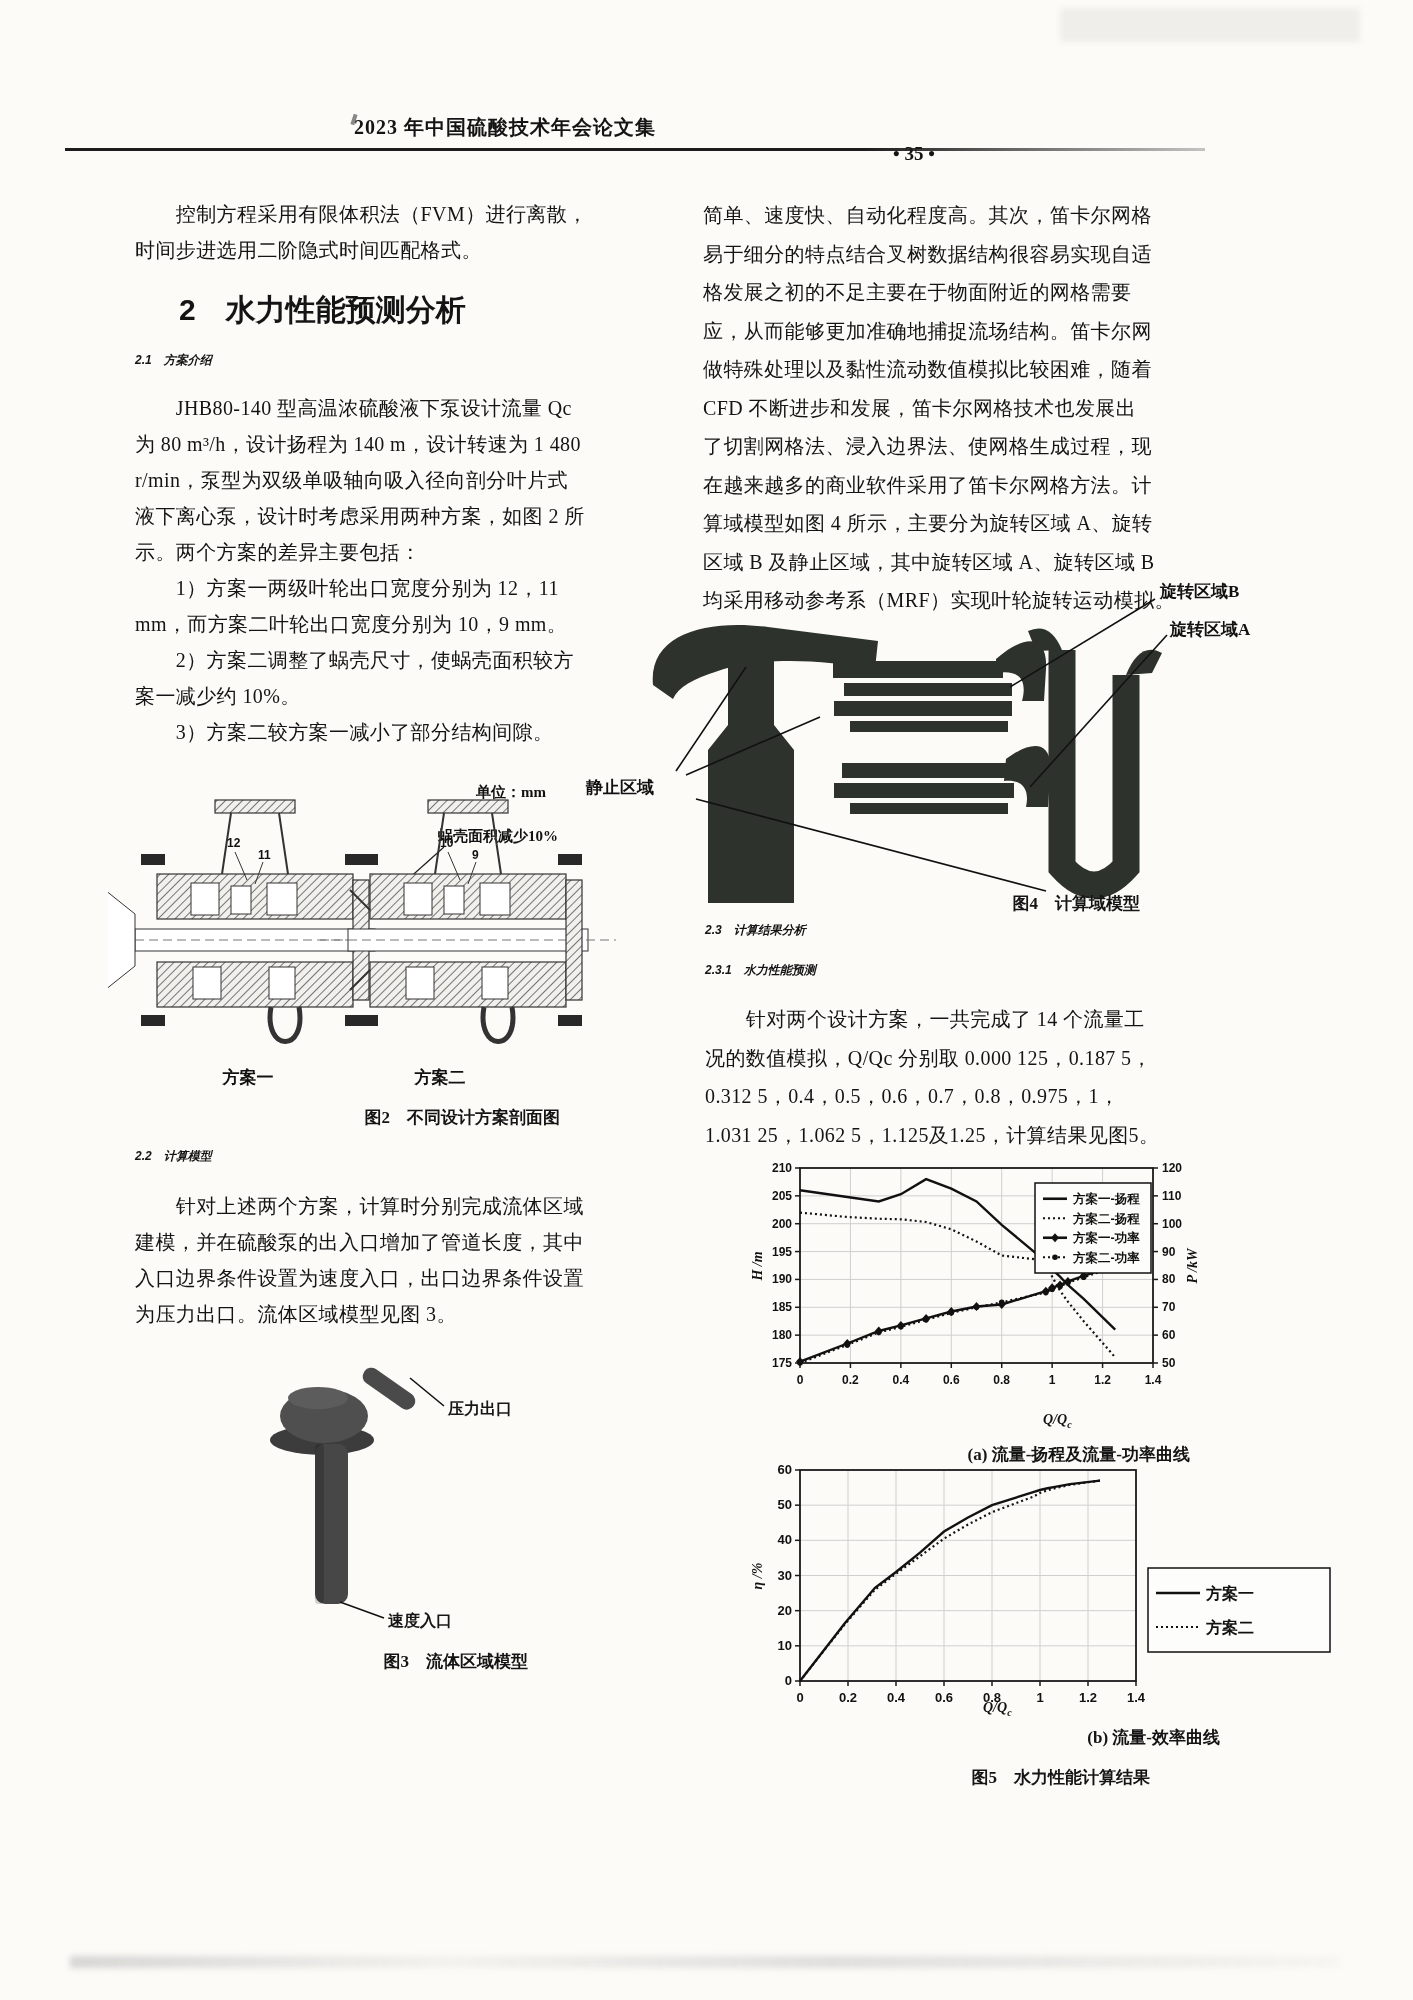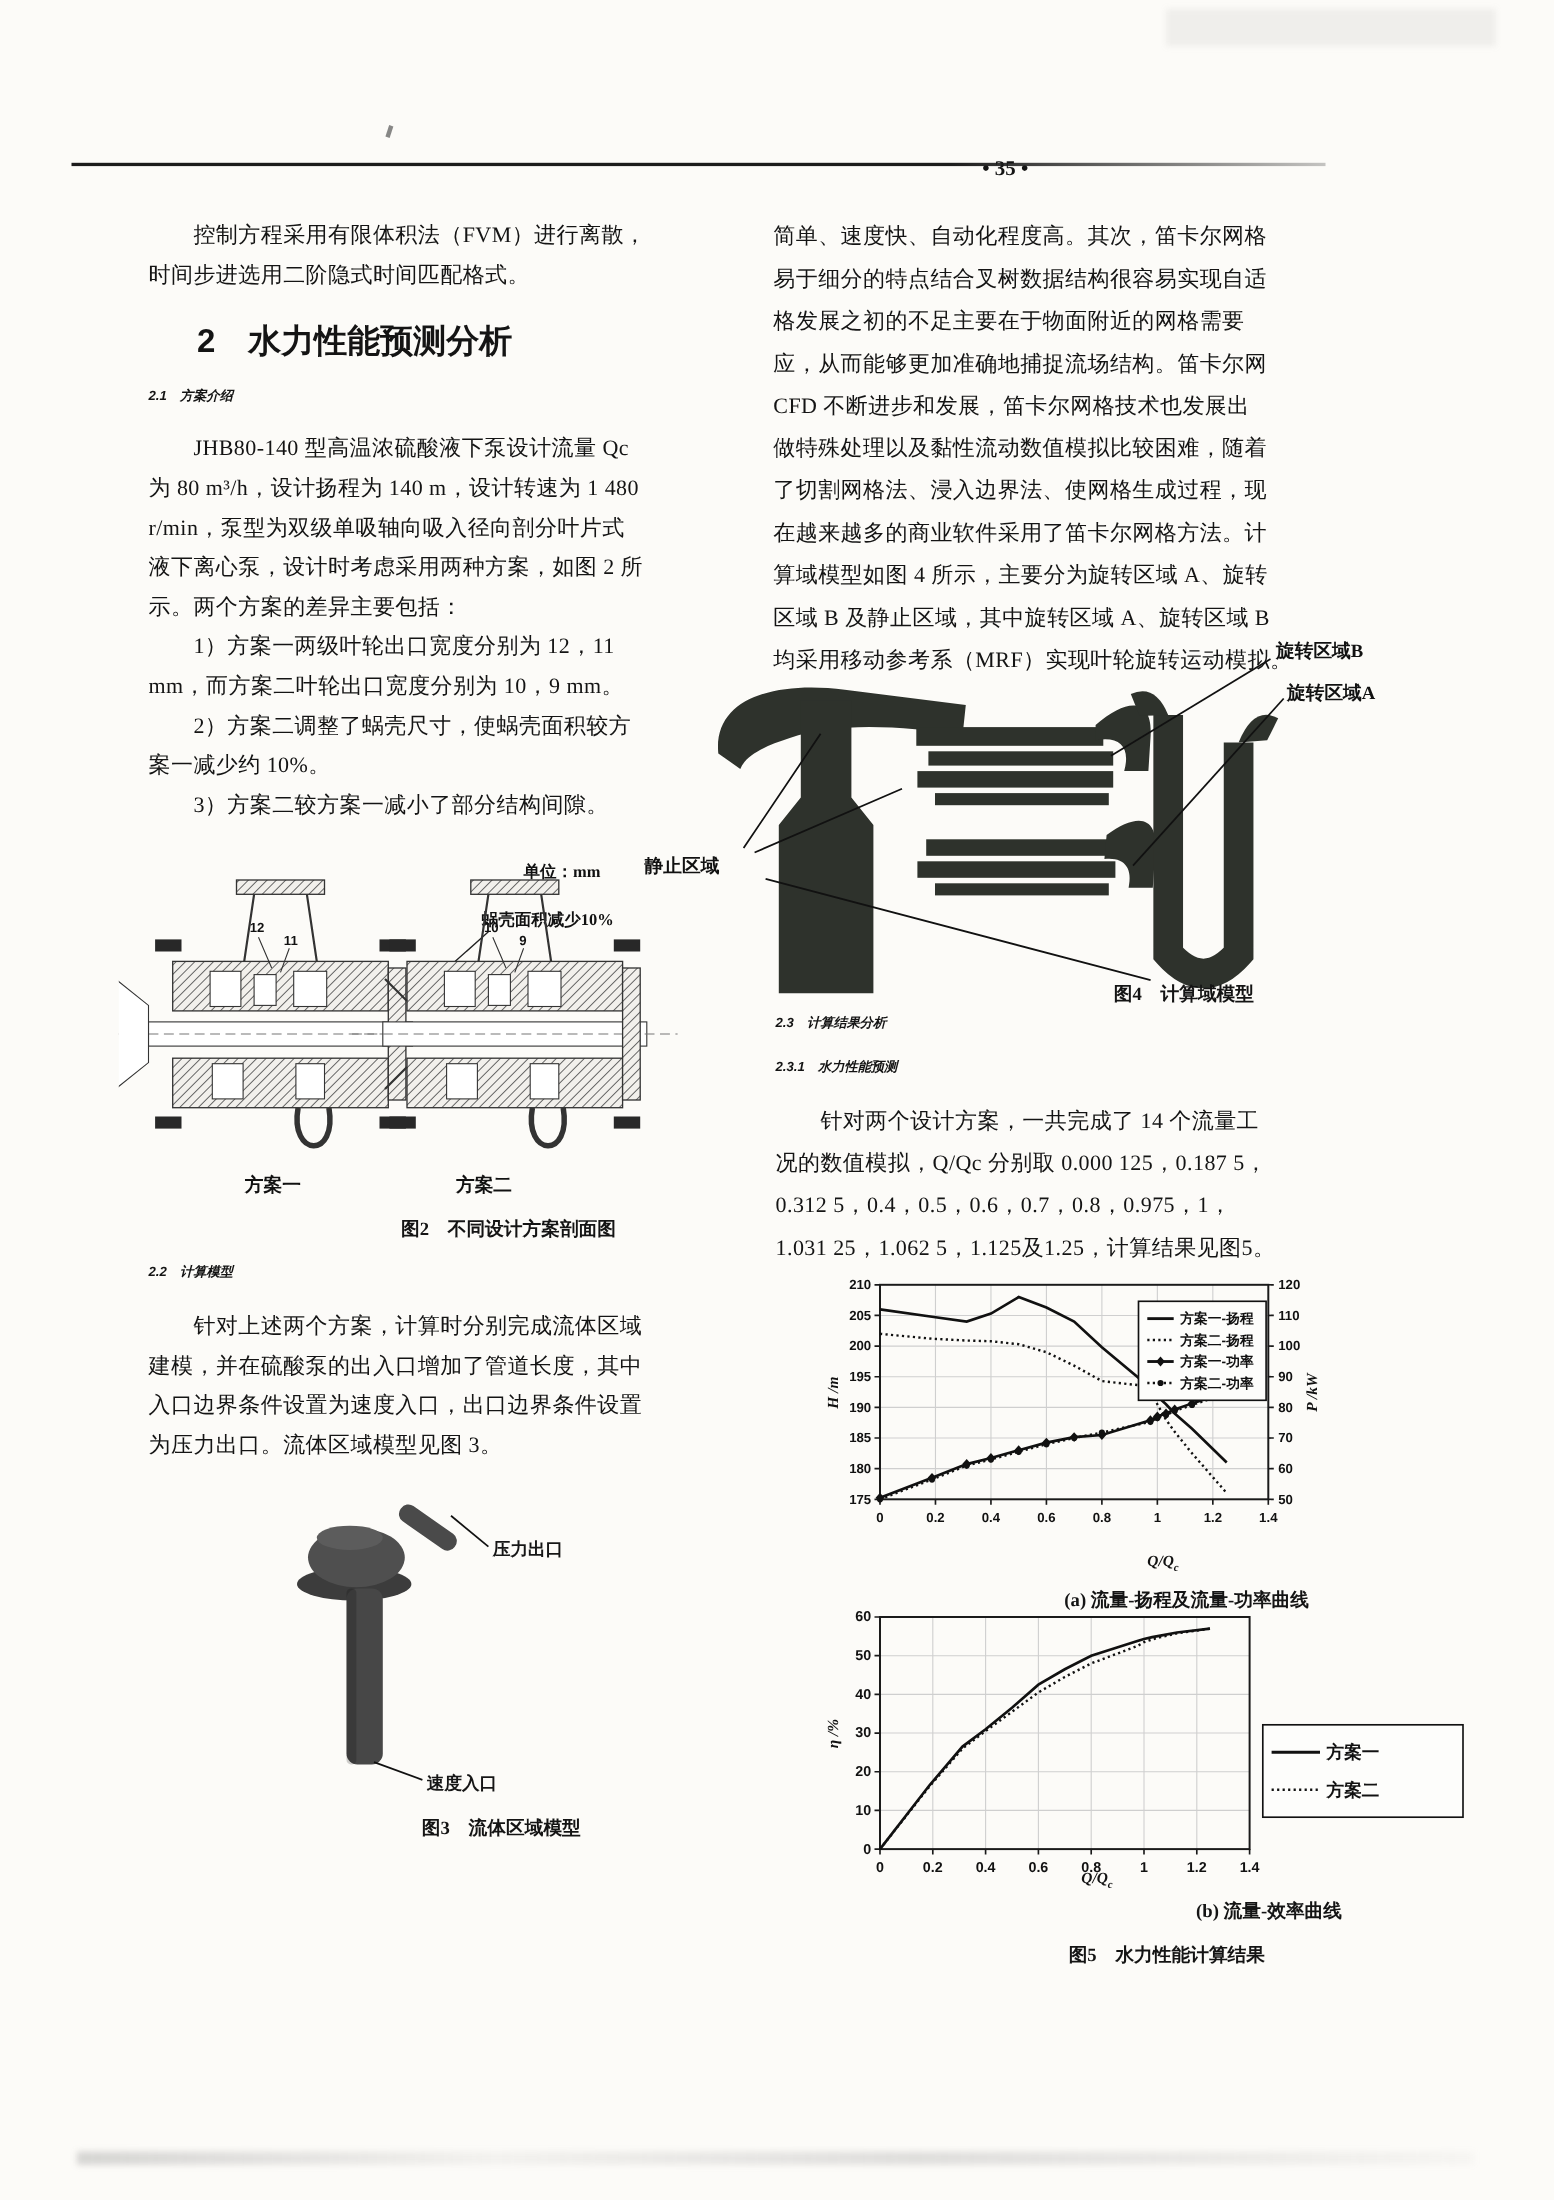--- a/index.html
+++ b/index.html
@@ -34,20 +34,21 @@
 </style>
 </head>
 <body>
 
 <div class="page">
 
   <div class="smudge" style="left:1060px;top:8px;width:300px;height:34px;background:rgba(130,130,130,.10);"></div>
   <div class="smudge" style="left:70px;top:1956px;width:1270px;height:12px;background:linear-gradient(90deg,rgba(100,100,100,.25),rgba(140,140,140,.08) 30%,rgba(120,120,120,.22) 60%,rgba(150,150,150,.05));"></div>
   <div class="abs" style="left:352px;top:114px;width:4px;height:11px;background:#555;transform:rotate(18deg);opacity:.7;"></div>
 
+  <div class="hdr-title">2023 年中国硫酸技术年会论文集</div>
   <div class="hdr-page">• 35 •</div>
   <div class="hdr-rule"></div>
 
   <div class="tb" style="left:135px;top:196px;width:455px">
       <div class="ln36">　　控制方程采用有限体积法（FVM）进行离散，</div>
       <div class="ln36">时间步进选用二阶隐式时间匹配格式。</div>
     </div>
 
   <div class="h2" style="left:135px;top:290px">2　水力性能预测分析</div>
   <div class="h3" style="left:135px;top:352px">2.1　方案介绍</div>
@@ -141,22 +142,22 @@
     <text x="140" y="274" class="f3lab">速度入口</text>
   </svg>
   <div class="cap" style="left:248px;top:1650px;width:280px">图3　流体区域模型</div>
 
 
   <div class="tb" style="left:703px;top:196px;width:460px">
       <div class="ln38">简单、速度快、自动化程度高。其次，笛卡尔网格</div>
       <div class="ln38">易于细分的特点结合叉树数据结构很容易实现自适</div>
       <div class="ln38">格发展之初的不足主要在于物面附近的网格需要</div>
       <div class="ln38">应，从而能够更加准确地捕捉流场结构。笛卡尔网</div>
+      <div class="ln38">做特殊处理以及黏性流动数值模拟比较困难，随着</div>
       <div class="ln38">CFD 不断进步和发展，笛卡尔网格技术也发展出</div>
-      <div class="ln38">做特殊处理以及黏性流动数值模拟比较困难，随着</div>
       <div class="ln38">了切割网格法、浸入边界法、使网格生成过程，现</div>
       <div class="ln38">在越来越多的商业软件采用了笛卡尔网格方法。计</div>
       <div class="ln38">算域模型如图 4 所示，主要分为旋转区域 A、旋转</div>
       <div class="ln38">区域 B 及静止区域，其中旋转区域 A、旋转区域 B</div>
       <div class="ln38">均采用移动参考系（MRF）实现叶轮旋转运动模拟。</div>
     </div>
 
   <svg class="abs" style="left:578px;top:575px" width="700" height="330" viewBox="0 0 700 330">
     <path d="M75,110 C70,58 130,44 190,52 L300,66 L297,94 C240,84 180,82 140,96 C115,104 100,112 95,124 Z" class="dk"></path>
     <polygon points="165,62 196,62 196,150 216,175 216,328 130,328 130,175 150,150 150,62" class="dk"></polygon>

